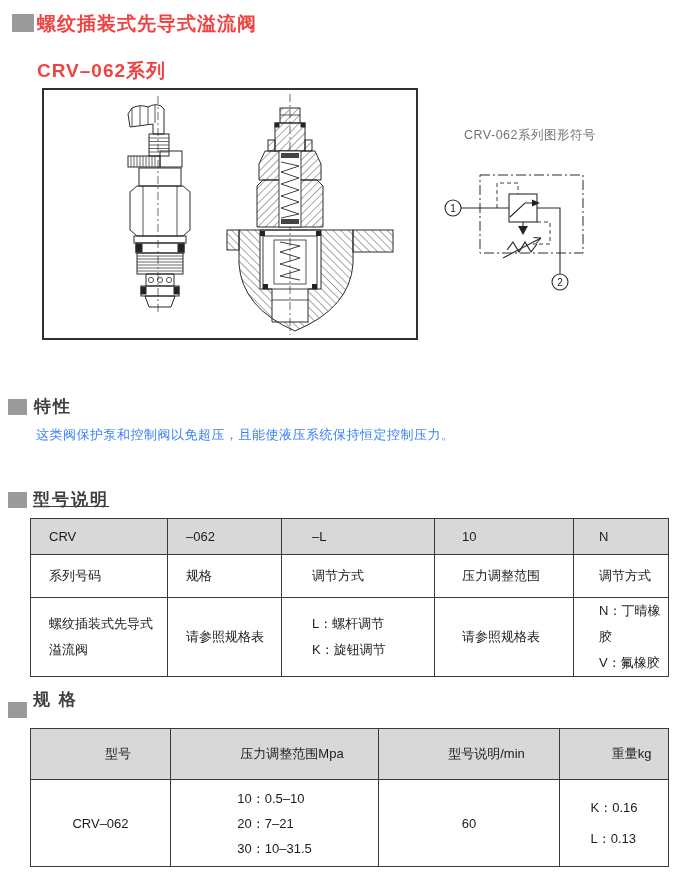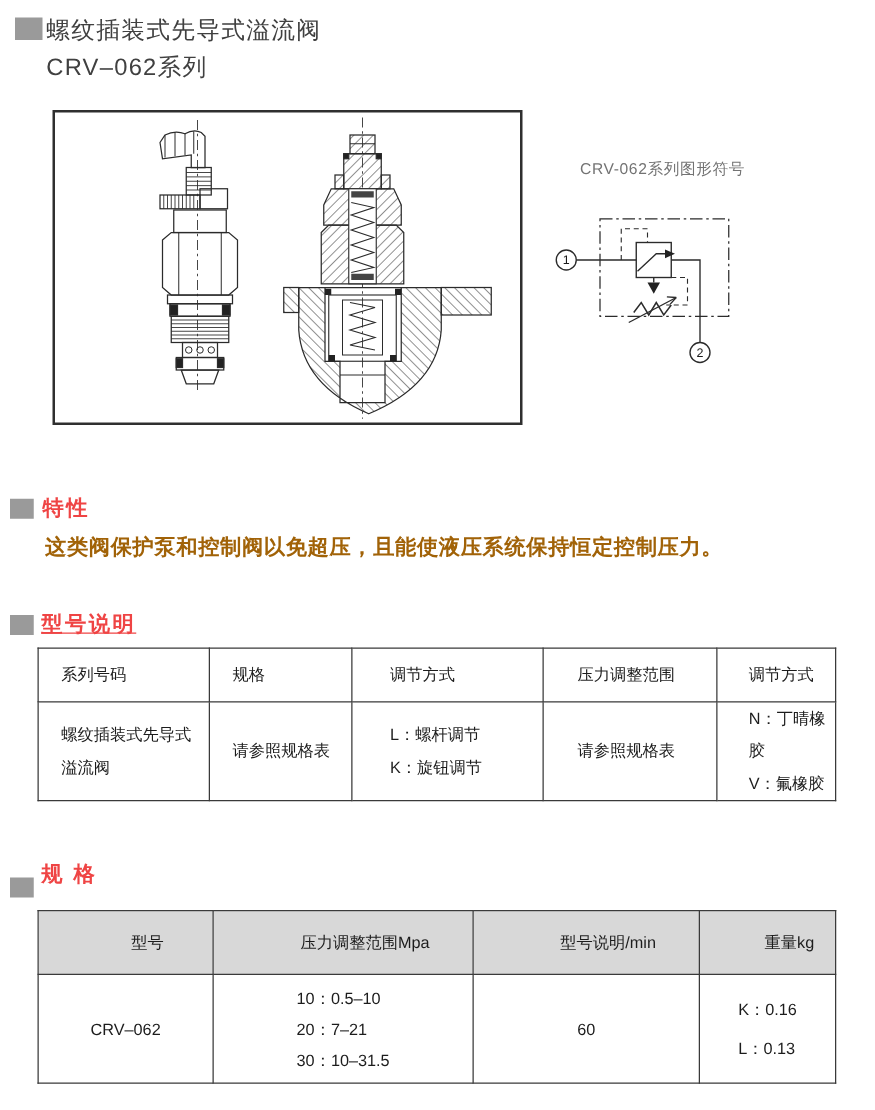--- a/index.html
+++ b/index.html
@@ -3,23 +3,23 @@
 <meta charset="utf-8">
 <style>
   html,body{margin:0;padding:0;background:#fff;}
   .page{
     position:relative;width:700px;height:888px;background:#ffffff;
     font-family:"Liberation Sans","DejaVu Sans",sans-serif;color:#1a1a1a;overflow:hidden;
   }
   .bullet{position:absolute;background:#9a9a9a;}
   .bullet.lg{width:22px;height:18px;}
   .bullet.sm{width:19px;height:16px;}
-  .title-line{position:absolute;font-size:19px;font-weight:normal;color:#404040;letter-spacing:1px;white-space:nowrap;}
-  .sec-heading{position:absolute;font-size:17px;font-weight:bold;color:#ef4444;letter-spacing:2px;white-space:nowrap;}
-  .para{position:absolute;font-size:17px;color:#a16207;letter-spacing:0.5px;white-space:nowrap;font-weight:bold;}
+  .title-line{position:absolute;font-size:19px;font-weight:bold;color:#ef4444;letter-spacing:1px;white-space:nowrap;}
+  .sec-heading{position:absolute;font-size:17px;font-weight:bold;color:#404040;letter-spacing:2px;white-space:nowrap;}
+  .para{position:absolute;font-size:13px;color:#3b82f6;letter-spacing:0.5px;white-space:nowrap;}
   .drawing-box{position:absolute;left:42px;top:88px;width:372px;height:248px;border:2px solid #2f2f2f;box-sizing:content-box;}
   .symbol-caption{position:absolute;left:464px;top:127px;font-size:12.5px;color:#737373;letter-spacing:0.5px;white-space:nowrap;}
   .symbol-svg{position:absolute;left:437px;top:160px;}
   table{border-collapse:collapse;table-layout:fixed;}
   .tbl{position:absolute;left:30px;width:638px;}
   .tbl td,.tbl th{border:1.4px solid #3a3a3a;font-size:13px;font-weight:normal;color:#1c1c1c;vertical-align:middle;overflow:hidden;}
   .hdr-bg{background:#d8d8d8;padding-left:36px;}
   #model-table{top:518px;}
   #model-table .r1 td{height:35px;}
   #model-table .r2 td{height:42px;}
@@ -37,21 +37,21 @@
   .block.w div{line-height:31px;}
   svg{display:block;}
 </style>
 </head>
 <body>
 
 <div class="page">
 
   <span class="bullet lg" style="left:12px;top:14px;"></span>
   <div class="title-line" style="left:37px;top:11px;">螺纹插装式先导式溢流阀</div>
-  <div class="title-line" style="left:37px;top:41px;">CRV–062系列</div>
+  <div class="title-line" style="left:37px;top:58px;">CRV–062系列</div>
 
   <div class="drawing-box">
     <svg width="372" height="248" viewBox="0 0 372 248">
       <defs>
         <pattern id="h1" width="5.5" height="5.5" patternUnits="userSpaceOnUse" patternTransform="rotate(45)">
           <line x1="0" y1="0" x2="0" y2="5.5" stroke="#3c3c3c" stroke-width="0.9"></line>
         </pattern>
         <pattern id="h2" width="5.5" height="5.5" patternUnits="userSpaceOnUse" patternTransform="rotate(-45)">
           <line x1="0" y1="0" x2="0" y2="5.5" stroke="#3c3c3c" stroke-width="0.9"></line>
         </pattern>
@@ -170,20 +170,27 @@
 
   <table class="tbl" id="model-table">
     <colgroup>
       <col style="width:137px">
         <col style="width:114px">
         <col style="width:153px">
         <col style="width:139px">
         <col style="width:95px">
     </colgroup>
     <tbody>
+        <tr class="r1">
+      <td class="hdr-bg c1">CRV</td>
+      <td class="hdr-bg c2">–062</td>
+      <td class="hdr-bg c3">–L</td>
+      <td class="hdr-bg c4">10</td>
+      <td class="hdr-bg c5">N</td>
+    </tr>
     <tr class="r2">
       <td class="c1">系列号码</td>
       <td class="c2">规格</td>
       <td class="c3">调节方式</td>
       <td class="c4">压力调整范围</td>
       <td class="c5">调节方式</td>
     </tr>
     <tr class="r3">
       <td class="c1">
         <div class="lines">

